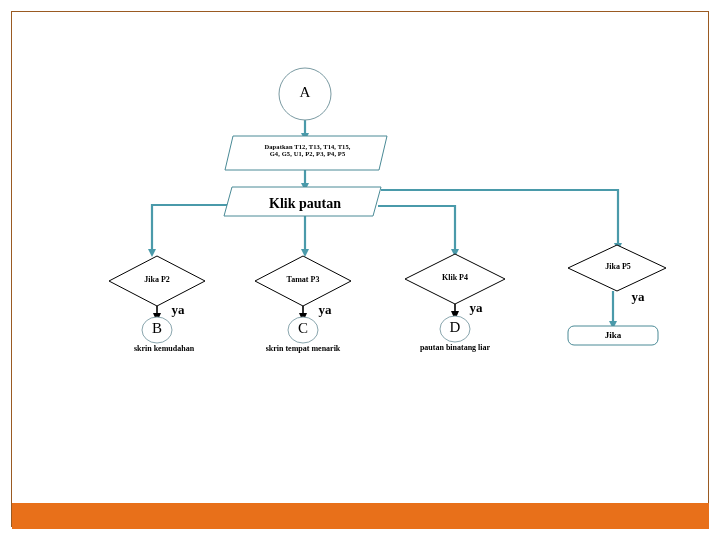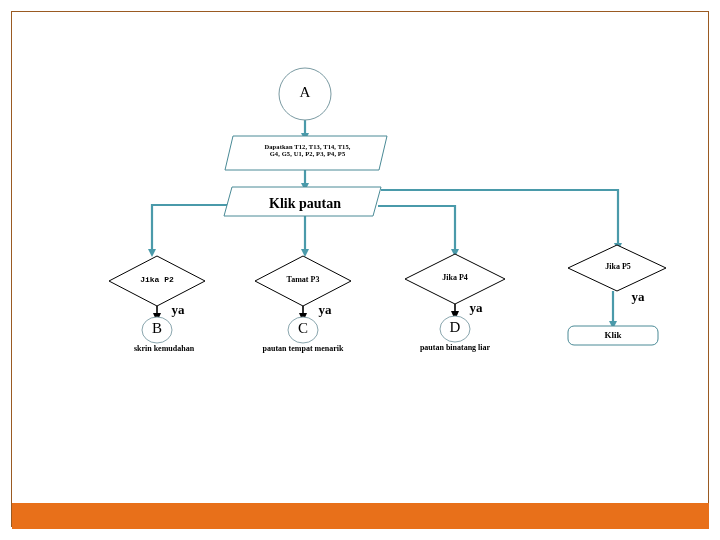--- a/index.html
+++ b/index.html
@@ -159,34 +159,34 @@
     <rect x="568" y="326" width="90" height="19" rx="6" ry="6" fill="#ffffff" stroke="#4a8a96" stroke-width="1"></rect>
   </svg>
 
   <div class="node-label lbl-terminator-a" style="left:275px; top:84px; width:60px;">A</div>
 
   <div class="node-label lbl-proc" style="left:235px; top:143px; width:145px;">Dapatkan T12, T13, T14, T15,
 G4, G5, U1,  P2, P3, P4, P5</div>
 
   <div class="node-label lbl-klik" style="left:235px; top:196px; width:140px;">Klik pautan</div>
 
-  <div class="node-label lbl-diamond" style="left:117px; top:275px; width:80px;font-family:Liberation Mono, monospace;">Jika  P2</div>
+  <div class="node-label lbl-diamond" style="left:117px; top:275px; width:80px;">Jika  P2</div>
   <div class="node-label lbl-diamond" style="left:263px; top:275px; width:80px;">Tamat  P3</div>
-  <div class="node-label lbl-diamond" style="left:415px; top:273px; width:80px;">Jika P4</div>
+  <div class="node-label lbl-diamond" style="left:415px; top:273px; width:80px;">Klik P4</div>
   <div class="node-label lbl-diamond" style="left:578px; top:262px; width:80px;">Jika P5</div>
 
   <div class="node-label lbl-ya" style="left:168px; top:303px; width:20px;">ya</div>
   <div class="node-label lbl-ya" style="left:315px; top:303px; width:20px;">ya</div>
   <div class="node-label lbl-ya" style="left:466px; top:301px; width:20px;">ya</div>
   <div class="node-label lbl-ya" style="left:628px; top:290px; width:20px;">ya</div>
 
   <div class="node-label lbl-circle" style="left:137px; top:320px; width:40px;">B</div>
   <div class="node-label lbl-circle" style="left:283px; top:320px; width:40px;">C</div>
   <div class="node-label lbl-circle" style="left:435px; top:319px; width:40px;">D</div>
 
   <div class="node-label lbl-caption" style="left:104px; top:344px; width:120px;">skrin kemudahan</div>
-  <div class="node-label lbl-caption" style="left:238px; top:344px; width:130px;">pautan tempat menarik</div>
+  <div class="node-label lbl-caption" style="left:238px; top:344px; width:130px;">skrin tempat menarik</div>
   <div class="node-label lbl-caption" style="left:395px; top:343px; width:120px;">pautan binatang liar</div>
 
-  <div class="node-label lbl-tamat" style="left:568px; top:330px; width:90px;">Klik</div>
+  <div class="node-label lbl-tamat" style="left:568px; top:330px; width:90px;">Jika</div>
 
   <div id="footer-bar"></div>
 </div>
 
 </body></html>

